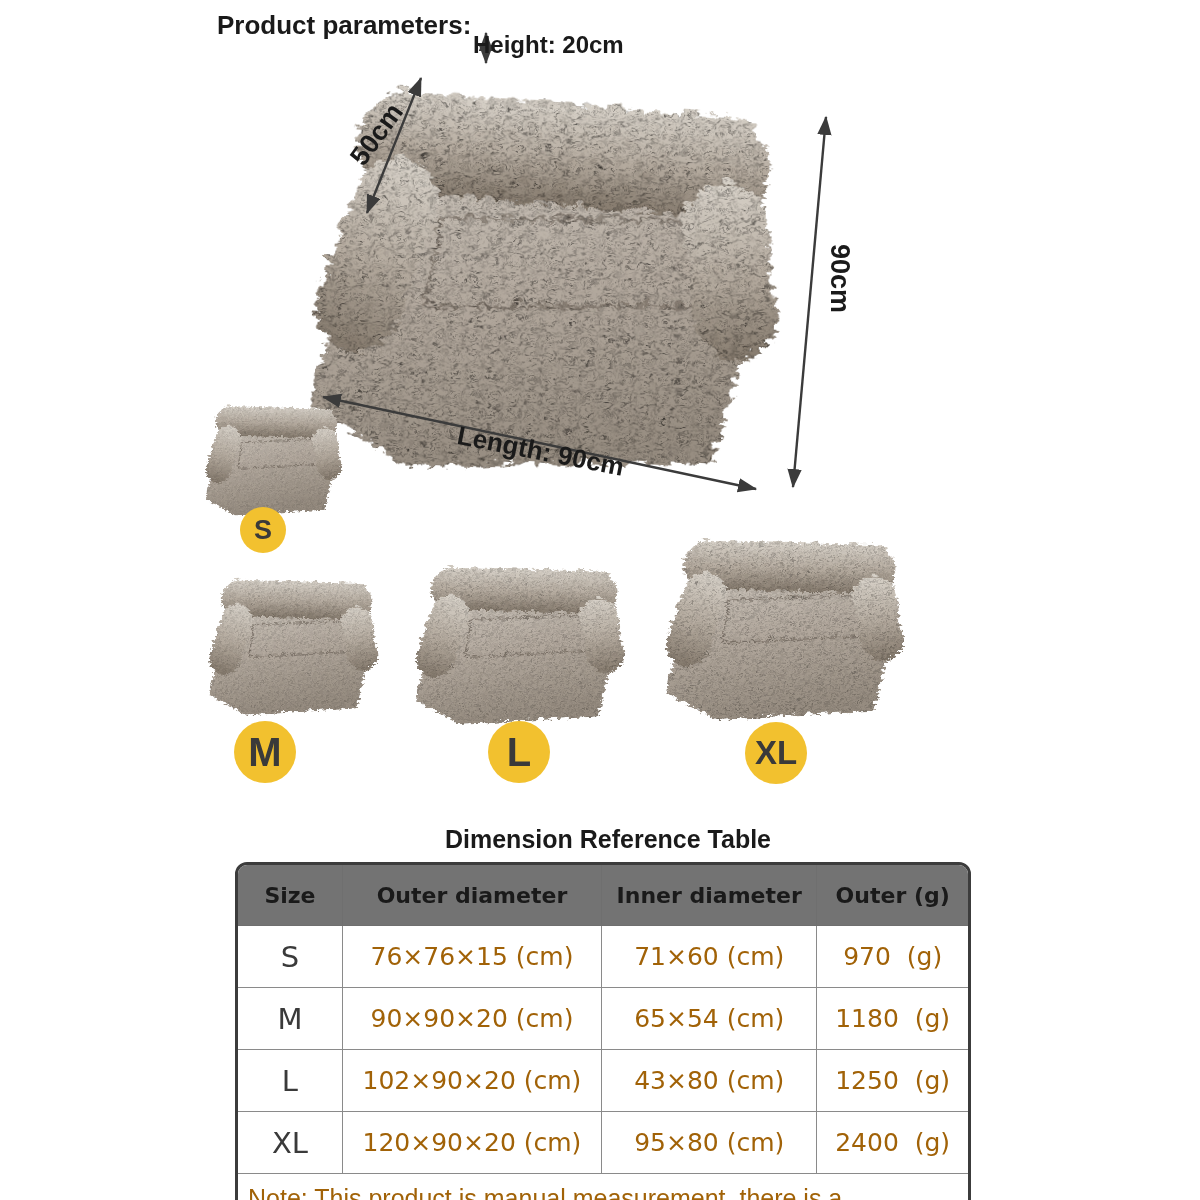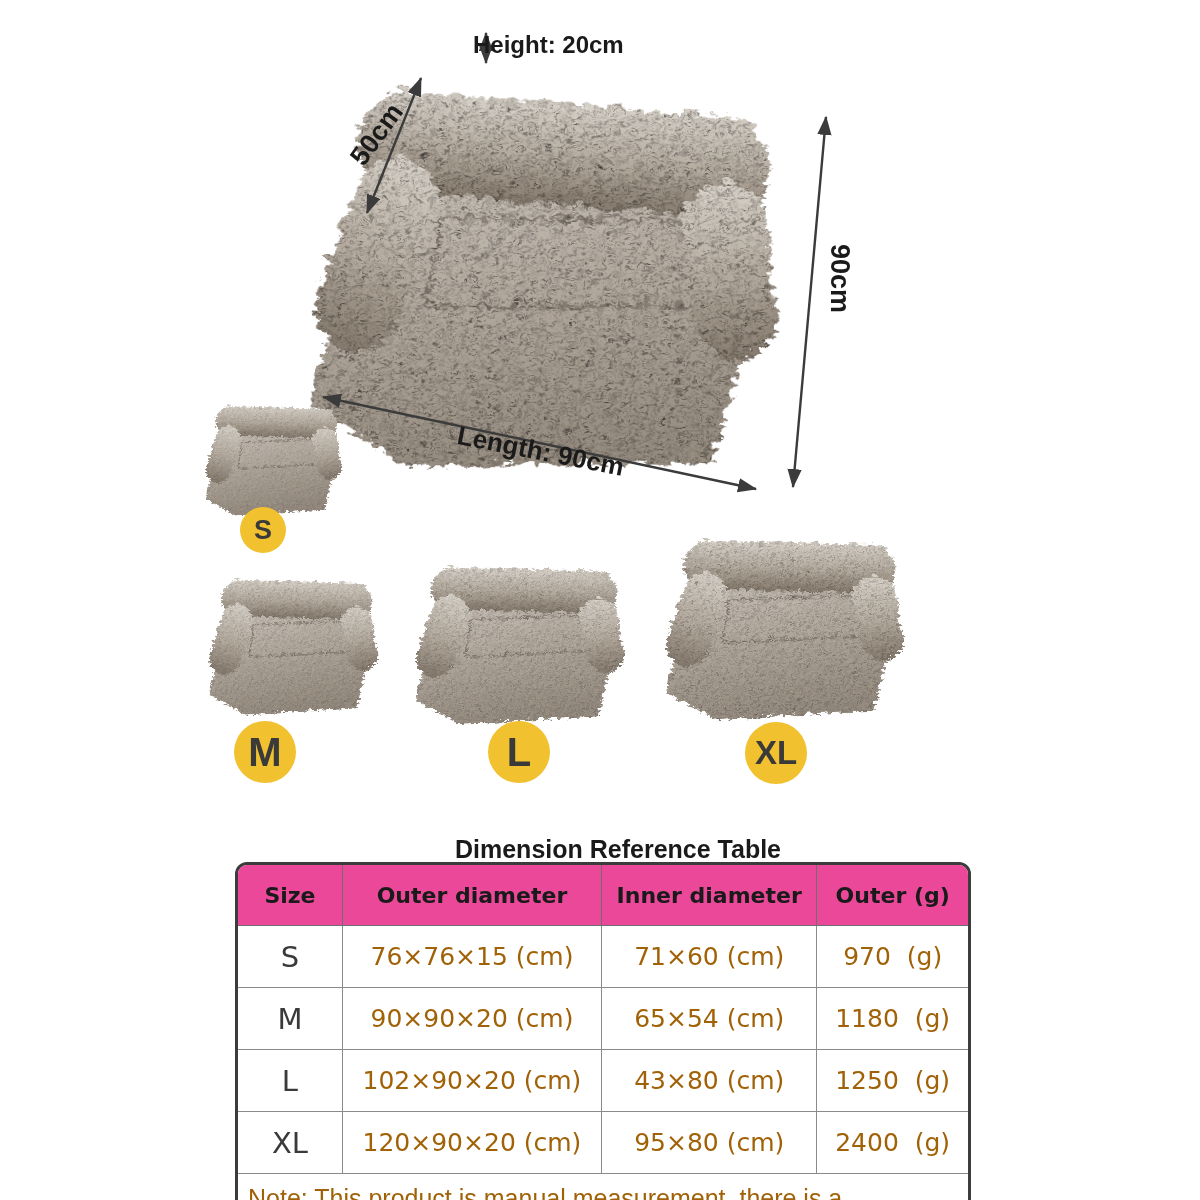--- a/index.html
+++ b/index.html
@@ -30,30 +30,30 @@
   .badge{
     position:absolute;border-radius:50%;background:#F2C12F;color:#3a3a3a;
     display:flex;align-items:center;justify-content:center;font-weight:bold;
   }
   .badge-s {left:240px;top:507px;width:46px;height:46px;font-size:27px;}
   .badge-m {left:234px;top:721px;width:62px;height:62px;font-size:40px;}
   .badge-l {left:488px;top:721px;width:62px;height:62px;font-size:40px;}
   .badge-xl{left:745px;top:722px;width:62px;height:62px;font-size:33px;}
   
   .table-heading{
-    position:absolute;left:235px;top:817px;width:730px;margin:18px;
+    position:absolute;left:235px;top:817px;width:730px;margin:8px;
     text-align:center;font-size:25px;font-weight:bold;
   }
   .spec-wrap{
     position:absolute;left:235px;top:862px;width:730px;
     border:3px solid #3c3c3c;border-radius:12px;overflow:hidden;background:#fff;
   }
   table.spec{border-collapse:collapse;width:100%;font-family:"DejaVu Sans","Liberation Sans",sans-serif;}
   table.spec th{
-    background:#ec4899;font-size:22px;font-weight:bold;height:58px;
+    background:#737373;font-size:22px;font-weight:bold;height:58px;
     border:1px solid #6f6f6f;border-top:none;
   }
   table.spec td{
     font-size:25px;font-weight:400;color:#a16207;text-align:center;height:59px;
     border:1px solid #8a8a8a;white-space:pre;
   }
   table.spec .size-cell{font-size:29px;color:#3a3a3a;}
   table.spec th:first-child,table.spec td:first-child{border-left:none;}
   table.spec th:last-child,table.spec td:last-child{border-right:none;}
   table.spec tr:last-child td{border-bottom:none;}
@@ -107,20 +107,21 @@
             <path d="M140,178 L405,166 L416,252 L128,266 Z" fill="none" stroke="#5f564c" stroke-width="3.5" opacity="0.5"></path>
             <rect x="52" y="56" width="420" height="102" rx="51" fill="url(#gBol)" transform="rotate(1.5 262 107)"></rect>
             <rect x="34" y="116" width="86" height="202" rx="43" fill="url(#gBol)" transform="rotate(17 77 217)"></rect>
             <rect x="396" y="126" width="84" height="178" rx="42" fill="url(#gBol)" transform="rotate(-10 438 215)"></rect>
           </g>
         </g>
       </g>
     </defs>
   </svg>
 
+  <h1 class="title">Product parameters:</h1>
 
   <svg class="bed-svg bed-main" viewBox="0 0 520 440" preserveAspectRatio="none">
       <use href="#bedShape"></use>
     </svg>
   <svg class="bed-svg bed-s" viewBox="0 0 520 440" preserveAspectRatio="none">
       <use href="#bedShape"></use>
     </svg>
   <svg class="bed-svg bed-m" viewBox="0 0 520 440" preserveAspectRatio="none">
       <use href="#bedShape"></use>
     </svg>

